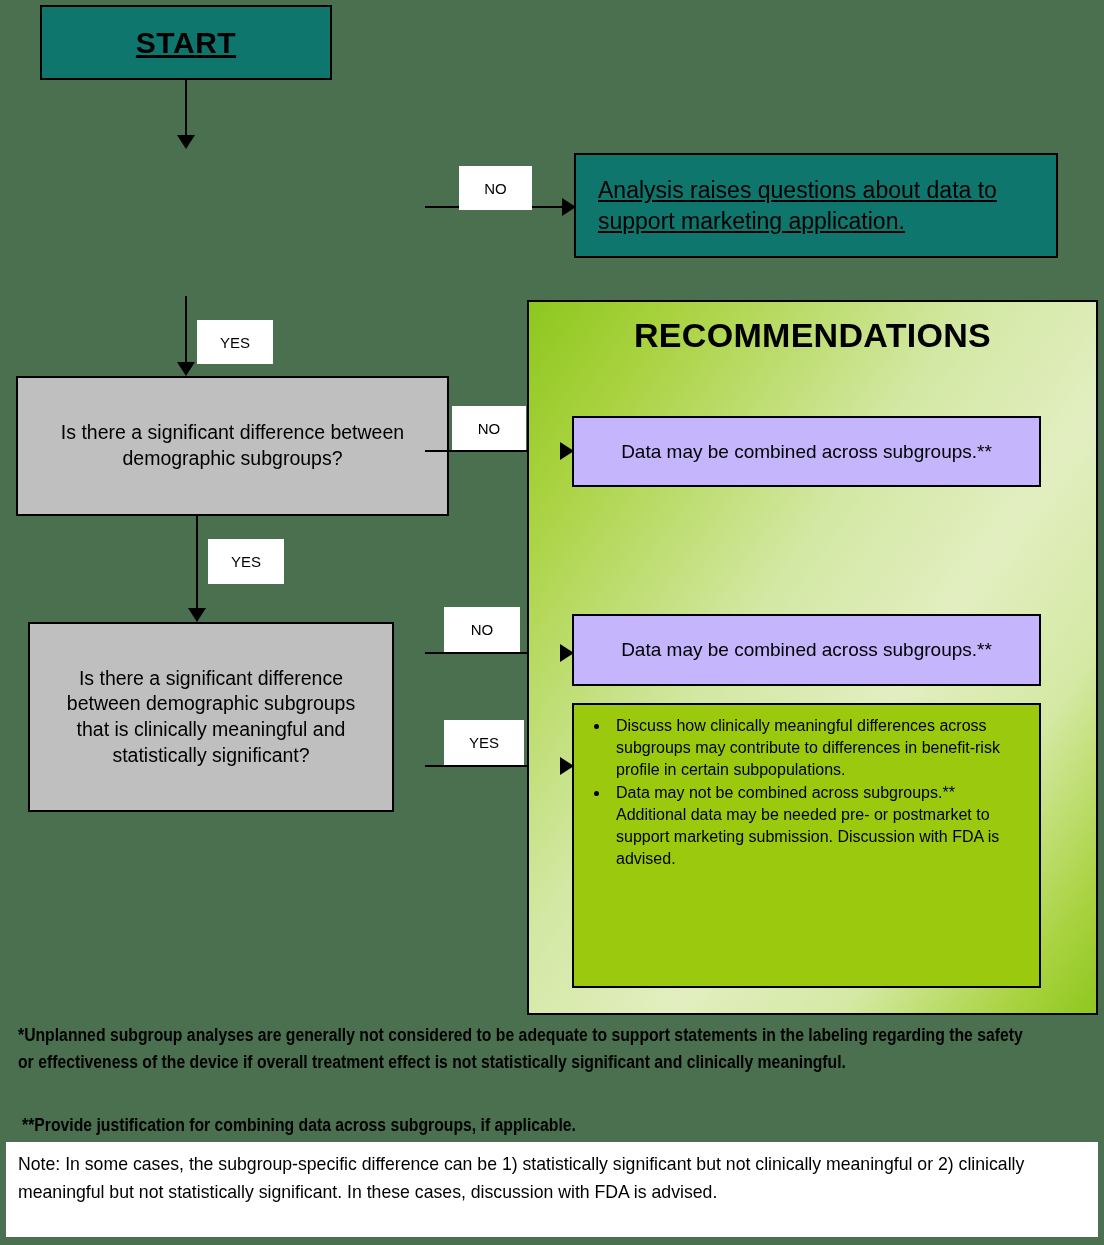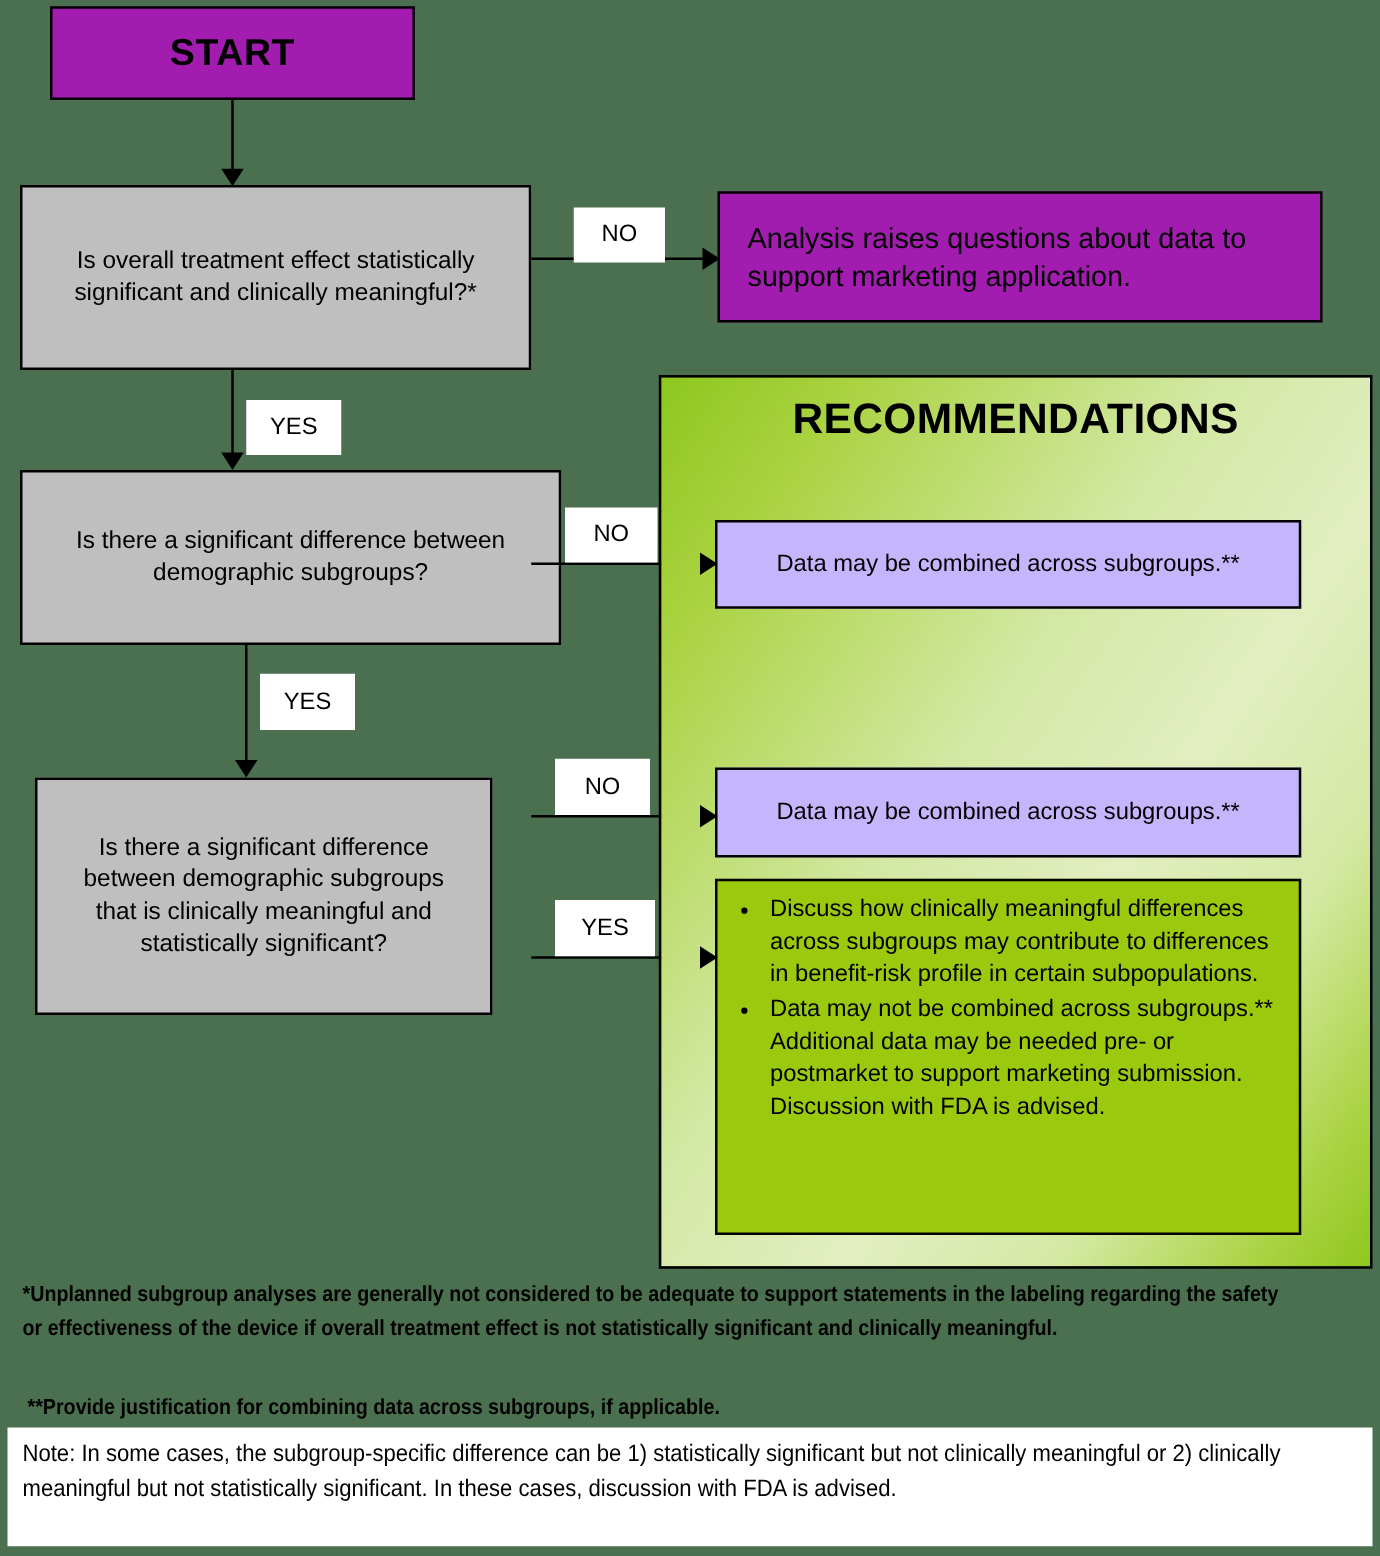--- a/index.html
+++ b/index.html
@@ -14,34 +14,34 @@
   .stage{position:absolute;left:0;top:0;width:1104px;height:1245px;}
   .abs{position:absolute;box-sizing:border-box;}
 
   
   .box{
     border:2px solid #000;
     display:flex;align-items:center;justify-content:center;
     text-align:center;
     line-height:1.32;
   }
-  .box-white{background:#a21caf;}
+  .box-white{background:#0f766e;text-decoration:underline;}
   .box-gray{background:#bfbfbf;}
   .box-green{background:#c4b5fd;}
 
   .start-box{font-size:30px;font-weight:bold;letter-spacing:.5px;}
   .decision-text{font-size:19.5px;padding:0 18px;}
   .outcome-text{font-size:23px;padding:0 14px;}
   .green-text{font-size:19px;padding:0 12px;}
 
   
   .edge-label{
     background:#ffffff;
     display:flex;align-items:center;justify-content:center;
-    font-size:19px;
+    font-size:15px;
     color:#000;
     z-index:5;
   }
 
   
   .line-v{background:#000;width:2px;}
   .line-h{background:#000;height:2px;}
   .arrow-down{
     width:0;height:0;
     border-left:9px solid transparent;
@@ -63,21 +63,21 @@
   }
   .rec-title{
     position:absolute;left:0;right:0;top:14px;
     text-align:center;
     font-size:34px;font-weight:bold;letter-spacing:.3px;
   }
 
   
   .bullet-box{
     border:2px solid #000;background:#9bc90d;
-    font-size:19px;line-height:1.38;
+    font-size:16px;line-height:1.38;
     padding:10px 14px 10px 6px;
   }
   .bullet-box ul{margin:0;padding:0 0 0 30px;list-style:disc;}
   .bullet-box li{margin:0 0 1px 0;padding-left:6px;}
 
   
   .footnote{
     font-size:17.5px;
     font-weight:bold;
     font-family:"Liberation Sans Narrow","Liberation Sans",sans-serif;
@@ -104,23 +104,20 @@
     <div class="rec-title">RECOMMENDATIONS</div>
   </div>
 
   <div class="abs box box-white start-box" style="left:40px;top:5px;width:292px;height:75px;">
     <span>START</span>
   </div>
 
   <div class="abs line-v" style="left:185px;top:80px;height:58px;"></div>
   <div class="abs arrow-down" style="left:177px;top:135px;"></div>
 
-  <div class="abs box box-gray decision-text" style="left:16px;top:148px;width:409px;height:148px;">
-    <span>Is overall treatment effect statistically significant and clinically meaningful?*</span>
-  </div>
 
   <div class="abs line-h" style="left:425px;top:206px;width:150px;"></div>
   <div class="abs arrow-right" style="left:562px;top:198px;"></div>
   <div class="abs edge-label" style="left:459px;top:166px;width:73px;height:44px;">
     <span>NO</span>
   </div>
 
   <div class="abs box box-white outcome-text" style="left:574px;top:153px;width:484px;height:105px;justify-content:flex-start;text-align:left;">
     <span style="padding:0 8px;">Analysis raises questions about data to support marketing application.</span>
   </div>

